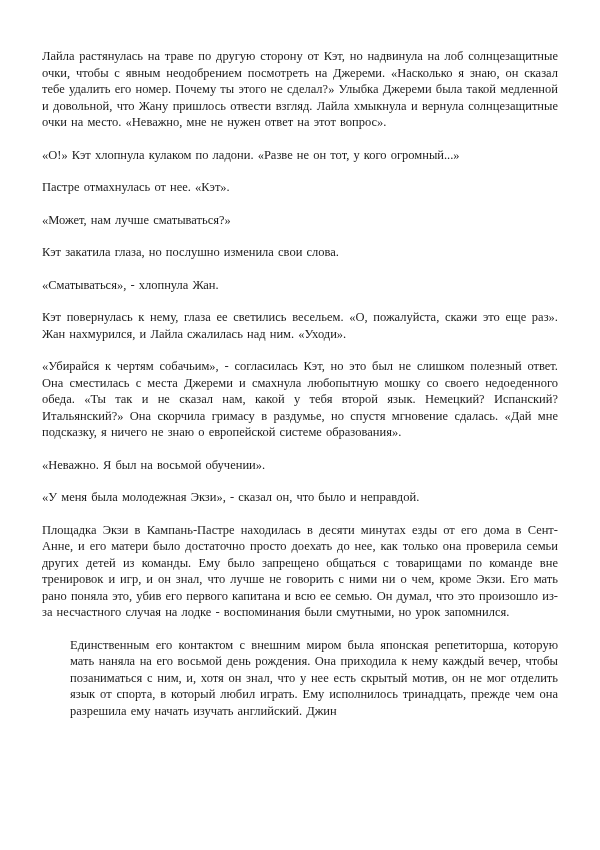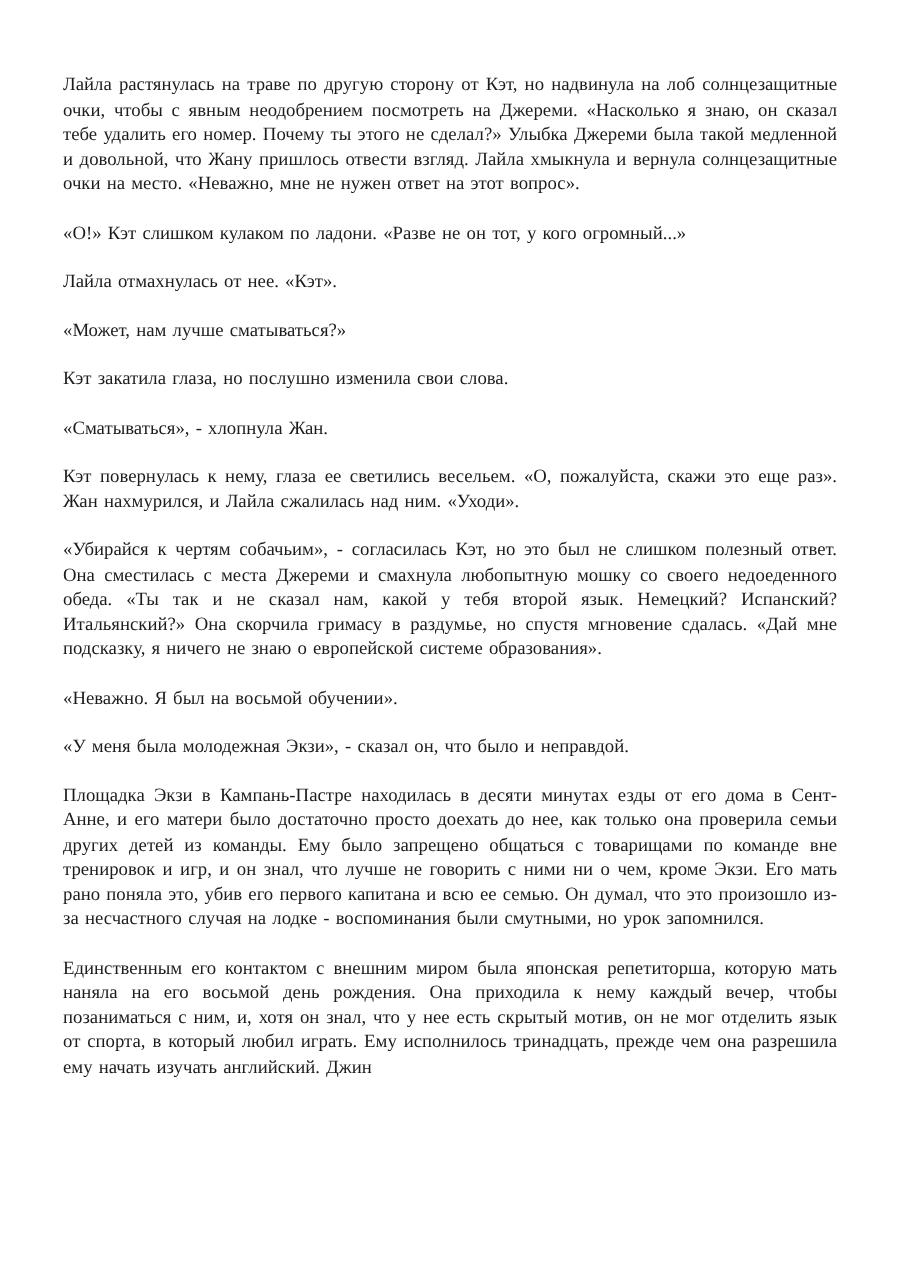--- a/index.html
+++ b/index.html
@@ -25,30 +25,31 @@
   .page-text p {
     margin: 0 0 16px 0;
     font-size: 12.5px;
     line-height: 16.5px;
     text-align: justify;
     text-justify: inter-word;
     word-spacing: 1px;
   }
   .page-text p:last-child {
     margin-bottom: 0;
+    margin-left: 28px;
   }
 </style>
 </head>
 <body>
 
 <div class="page">
   <div class="page-text" id="page-text">
       <p>Лайла растянулась на траве по другую сторону от Кэт, но надвинула на лоб солнцезащитные очки, чтобы с явным неодобрением посмотреть на Джереми. «Насколько я знаю, он сказал тебе удалить его номер. Почему ты этого не сделал?» Улыбка Джереми была такой медленной и довольной, что Жану пришлось отвести взгляд. Лайла хмыкнула и вернула солнцезащитные очки на место. «Неважно, мне не нужен ответ на этот вопрос».</p>
-      <p>«О!» Кэт слишком кулаком по ладони. «Разве не он тот, у кого огромный...»</p>
-      <p>Лайла отмахнулась от нее. «Кэт».</p>
+      <p>«О!» Кэт хлопнула кулаком по ладони. «Разве не он тот, у кого огромный...»</p>
+      <p>Пастре отмахнулась от нее. «Кэт».</p>
       <p>«Может, нам лучше сматываться?»</p>
       <p>Кэт закатила глаза, но послушно изменила свои слова.</p>
       <p>«Сматываться», - хлопнула Жан.</p>
       <p>Кэт повернулась к нему, глаза ее светились весельем. «О, пожалуйста, скажи это еще раз». Жан нахмурился, и Лайла сжалилась над ним. «Уходи».</p>
       <p>«Убирайся к чертям собачьим», - согласилась Кэт, но это был не слишком полезный ответ. Она сместилась с места Джереми и смахнула любопытную мошку со своего недоеденного обеда. «Ты так и не сказал нам, какой у тебя второй язык. Немецкий? Испанский? Итальянский?» Она скорчила гримасу в раздумье, но спустя мгновение сдалась. «Дай мне подсказку, я ничего не знаю о европейской системе образования».</p>
       <p>«Неважно. Я был на восьмой обучении».</p>
       <p>«У меня была молодежная Экзи», - сказал он, что было и неправдой.</p>
       <p>Площадка Экзи в Кампань-Пастре находилась в десяти минутах езды от его дома в Сент-Анне, и его матери было достаточно просто доехать до нее, как только она проверила семьи других детей из команды. Ему было запрещено общаться с товарищами по команде вне тренировок и игр, и он знал, что лучше не говорить с ними ни о чем, кроме Экзи. Его мать рано поняла это, убив его первого капитана и всю ее семью. Он думал, что это произошло из-за несчастного случая на лодке - воспоминания были смутными, но урок запомнился.</p>
       <p>Единственным его контактом с внешним миром была японская репетиторша, которую мать наняла на его восьмой день рождения. Она приходила к нему каждый вечер, чтобы позаниматься с ним, и, хотя он знал, что у нее есть скрытый мотив, он не мог отделить язык от спорта, в который любил играть. Ему исполнилось тринадцать, прежде чем она разрешила ему начать изучать английский. Джин</p>
     </div>

